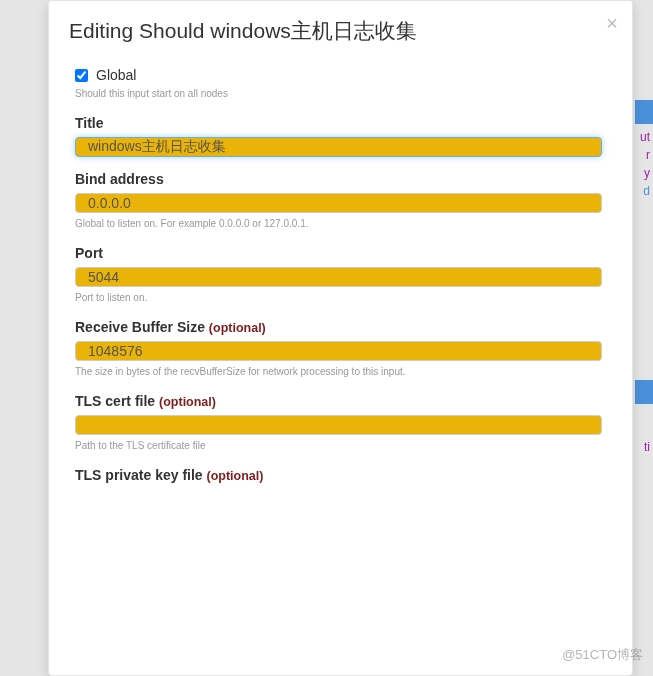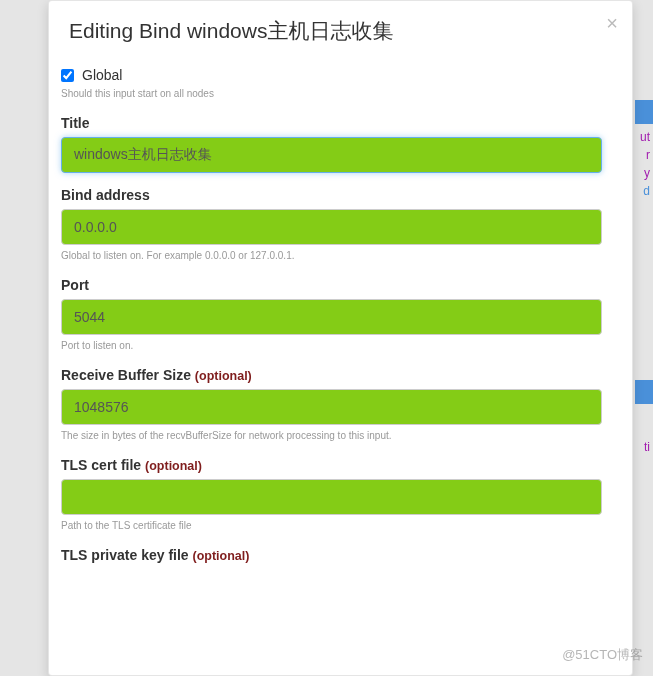--- a/index.html
+++ b/index.html
@@ -32,21 +32,21 @@
       position: absolute;
       right: 14px; top: 12px;
       font-size: 20px;
       color: #bbb;
       cursor: pointer;
       background: none;
       border: none;
       line-height: 1;
     }
     .modal-body {
-      padding: 8px 30px 0 12px;
+      padding: 8px 30px 0 26px;
     }
     .form-group { margin-bottom: 14px; }
     .checkbox-row { display: flex; align-items: center; gap: 8px; margin-bottom: 4px; }
     .checkbox-row input { width: 13px; height: 13px; }
     .checkbox-row label { font-size: 14px; color: #333; }
     .help-text {
       font-size: 10px;
       color: #999;
       margin-top: 4px;
       line-height: 1.4;
@@ -58,27 +58,27 @@
       display: block;
       margin-bottom: 6px;
     }
     .field-label .optional {
       font-weight: 700;
       font-size: 12.5px;
       color: #7f1d1d;
     }
     .text-input {
       width: 100%;
-      height: 36px;
+      height: 20px;
       padding: 6px 12px;
       font-size: 14px;
       color: #555;
       border: 1px solid #ccc;
       border-radius: 4px;
-      background: #84cc16;
+      background: #eab308;
     }
     .text-input.focused {
       border-color: #66afe9;
       box-shadow: 0 0 6px rgba(102,175,233,.55);
       outline: none;
     }
     .watermark {
       position: absolute;
       right: 10px; bottom: 12px;
       font-size: 13px;
@@ -94,21 +94,21 @@
   <div class="bg-strip two"></div>
   <span class="bg-text" style="top:130px">ut</span>
   <span class="bg-text" style="top:148px">r</span>
   <span class="bg-text" style="top:166px">y</span>
   <span class="bg-text" style="top:184px; color:#4a90d9">d</span>
   <span class="bg-text" style="top:440px">ti</span>
 </div>
 
 <div class="modal">
   <div class="modal-header">
-    <h3 class="modal-title">Editing Bind windows主机日志收集</h3>
+    <h3 class="modal-title">Editing Should windows主机日志收集</h3>
     <button class="close-btn">×</button>
   </div>
 
   <div class="modal-body">
 
     <div class="form-group">
       <div class="checkbox-row">
         <input type="checkbox" checked="" style="">
         <label>Global</label>
       </div>

